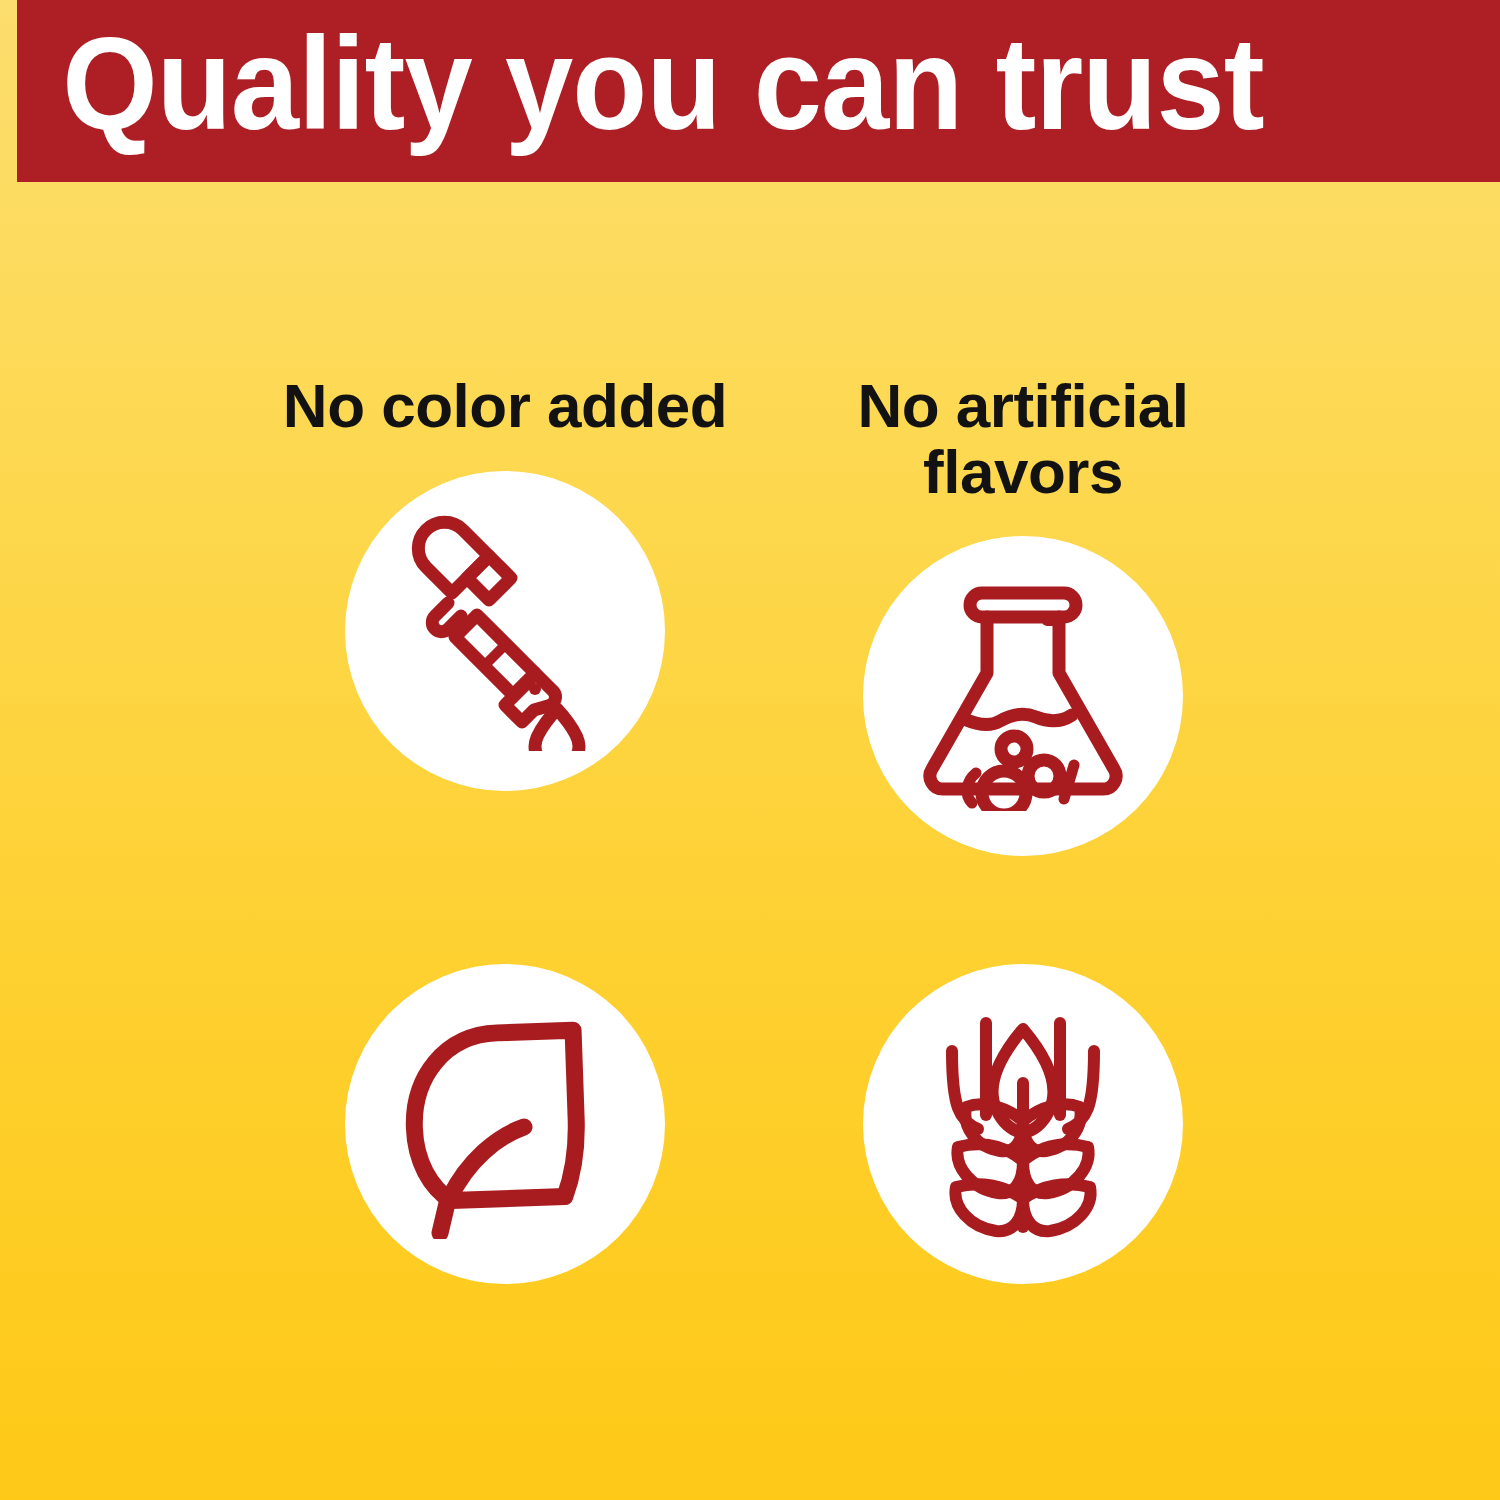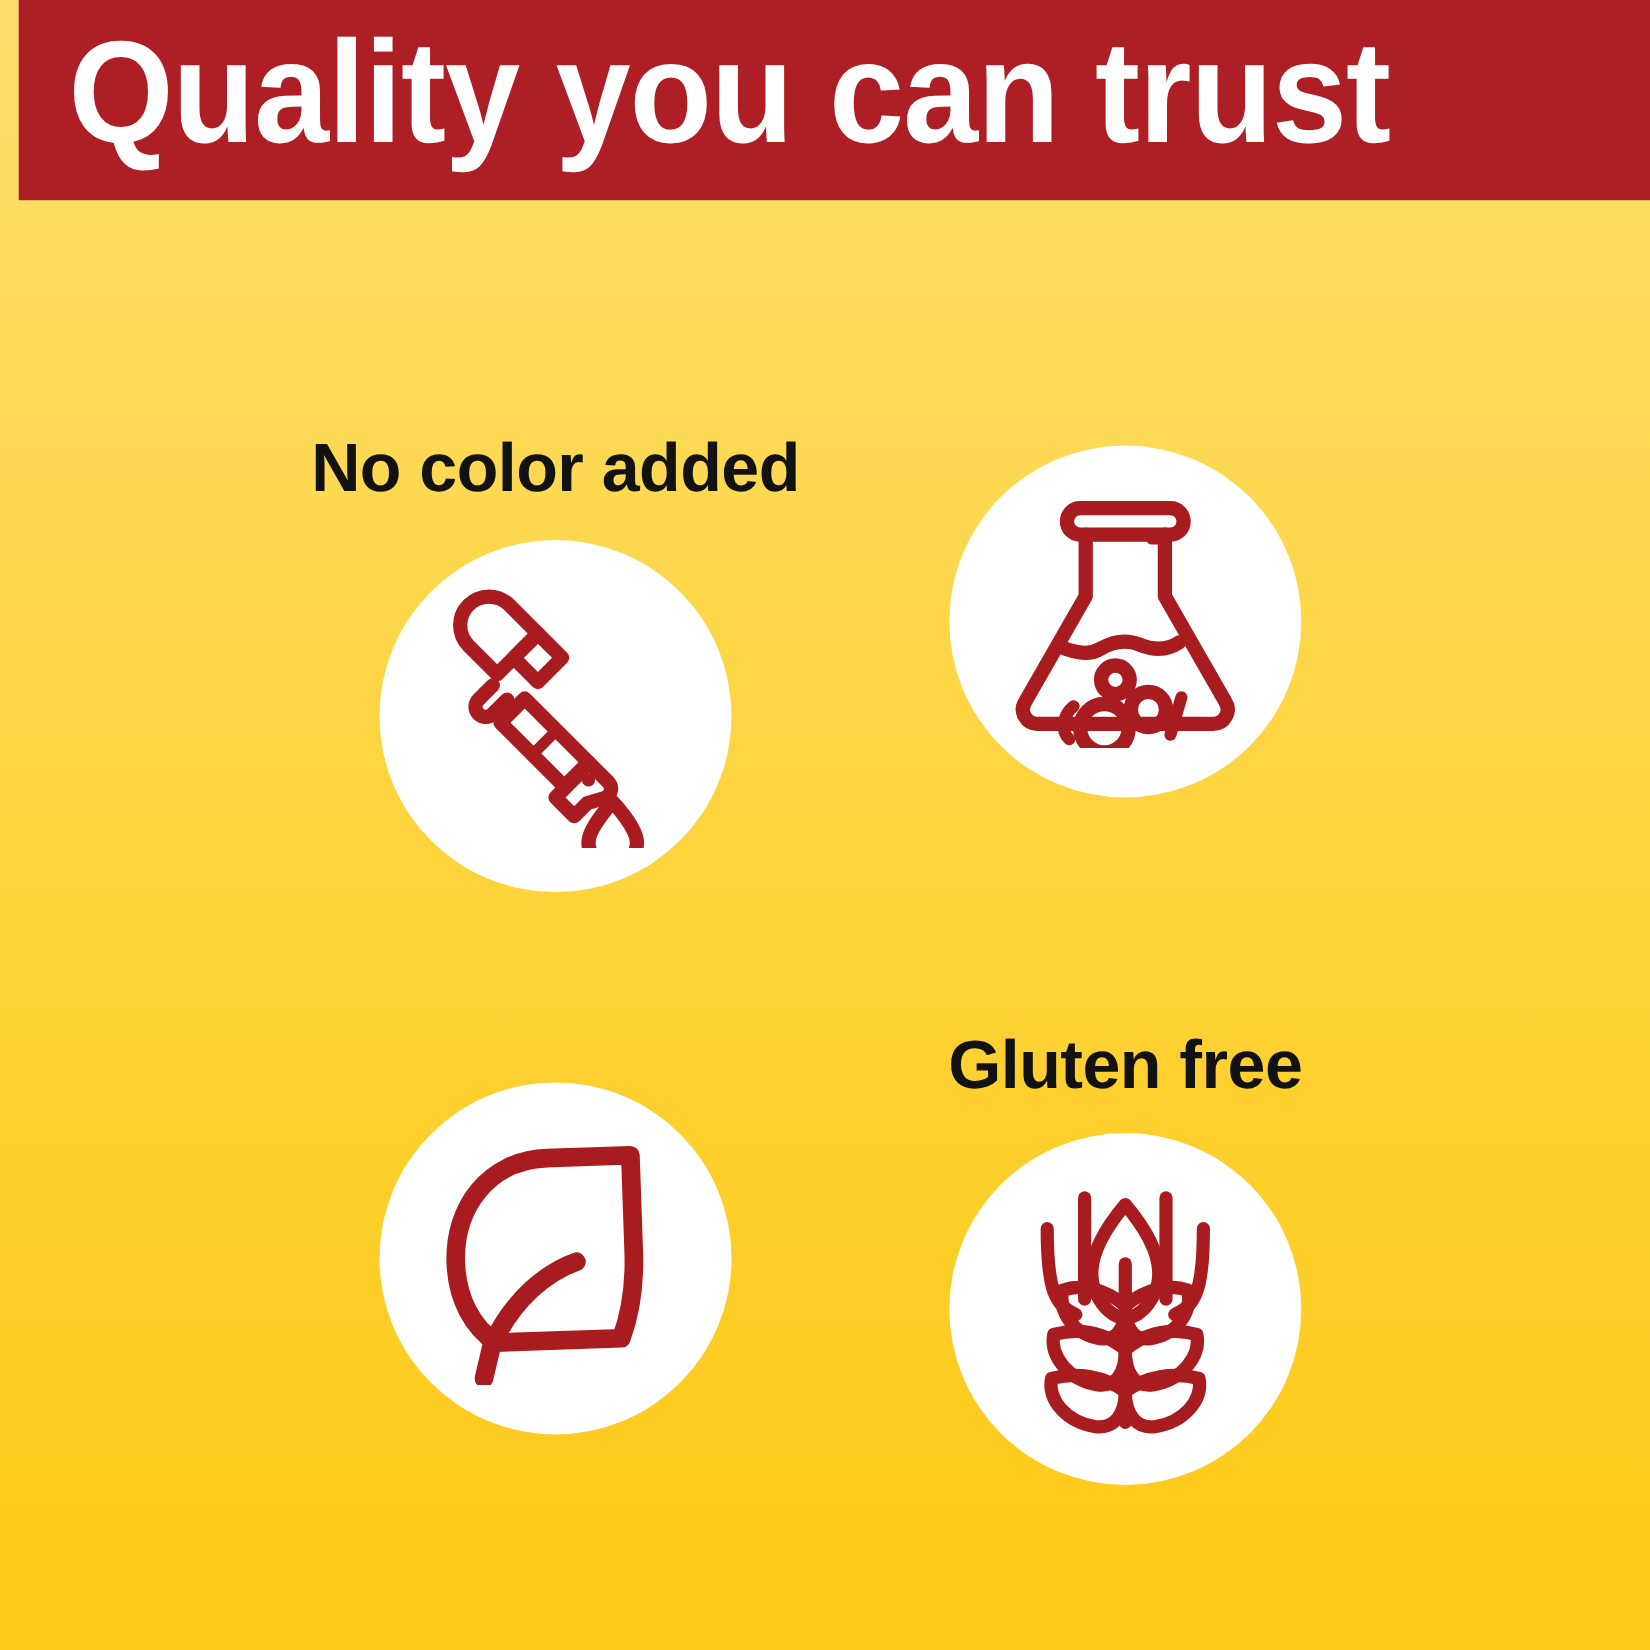--- a/index.html
+++ b/index.html
@@ -44,21 +44,21 @@
   .feature {
     position:absolute;
     width:560px;
     display:flex;
     flex-direction:column;
     align-items:center;
   }
 
   .feature-r1 { top:115px; }
   .feature-r2 { top:678px; }
-  .feature-c1 { left:225px;margin-top:20px; }
+  .feature-c1 { left:225px; }
   .feature-c2 { left:743px; }
 
   .feature-label {
     color:#121212;
     font-size:62px;
     font-weight:bold;
     line-height:1.06;
     text-align:center;
     letter-spacing:-0.5px;
     max-width:470px;
@@ -108,20 +108,21 @@
 
             <circle cx="150" cy="178" r="6" fill="#A81C20" stroke="none"></circle>
 
             <path d="M172 198 c0 0 -22 23 -22 37 a22 22 0 0 0 44 0 c0 -14 -22 -37 -22 -37 Z"></path>
           </svg>
         </span>
       </div>
     </div>
 
     <div class="feature feature-r1 feature-c2">
+      <div class="feature-label">No artificial flavors</div>
       <div class="icon-badge badge-r1">
         <span>
           <svg width="230" height="230" viewBox="0 0 230 230" fill="none" stroke="#A81C20" stroke-width="13" stroke-linecap="round" stroke-linejoin="round">
 
             <rect x="62" y="12" width="106" height="24" rx="12"></rect>
 
             <path d="M79 36 L79 92 L24 188 a13 13 0 0 0 11 20 L195 208
                      a13 13 0 0 0 11 -20 L151 92 L151 36"></path>
 
             <path d="M139 40 L151 40" stroke-width="10"></path>
@@ -149,21 +150,20 @@
 
             <path d="M58 190 L50 224"></path>
 
             <path d="M60 188 C78 152 106 128 134 118"></path>
           </svg>
         </span>
       </div>
     </div>
 
     <div class="feature feature-r2 feature-c2">
-      <div class="feature-label">Gluten free</div>
       <div class="icon-badge badge-r2">
         <span>
           <svg width="230" height="230" viewBox="0 0 230 230" fill="none" stroke="#A81C20" stroke-width="12" stroke-linecap="round" stroke-linejoin="round">
 
             <path d="M78 14 L78 106"></path>
             <path d="M152 14 L152 106"></path>
             <path d="M44 42 C44 100 52 112 70 120"></path>
             <path d="M186 42 C186 100 178 112 160 120"></path>
 
             <path d="M115 74 L115 218"></path>

